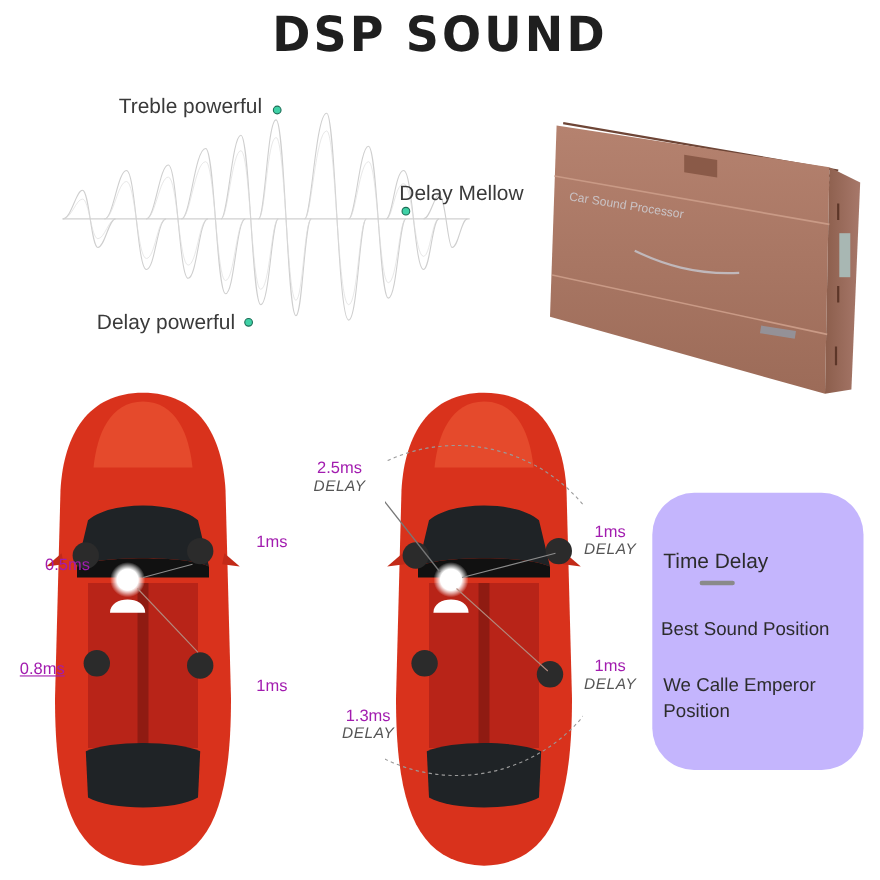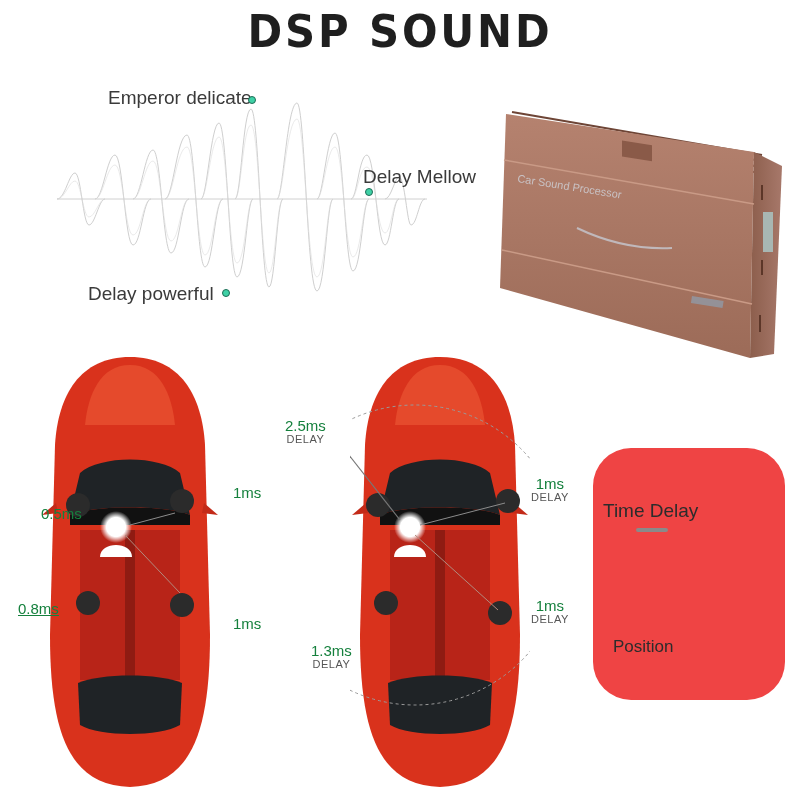--- a/index.html
+++ b/index.html
@@ -16,26 +16,26 @@
   .wave { left: 55px; top: 95px; width: 380px; height: 210px; }
   .wave-label { font-size: 19px; color: #3a3a3a; white-space: nowrap; }
   .dot { width: 8px; height: 8px; border-radius: 50%; background: #3fd1a6;
          border: 1.5px solid #1e6c56; box-sizing: border-box; }
 
   
   .proc { left: 492px; top: 100px; width: 300px; height: 262px; }
 
   
   .car { width: 180px; height: 440px; }
-  .delay-val { font-size: 15px; color: #15803d; white-space: nowrap; }
-  .delay-tag { font-size: 11px; color: #555; letter-spacing: 0.5px; }
+  .delay-val { font-size: 15px; color: #a21caf; white-space: nowrap; }
+  .delay-tag { font-size: 14px; color: #555; letter-spacing: 0.5px; font-style: italic; }
   .delay-block { text-align: center; line-height: 1.05; }
 
   
-  .card { left: 593px; top: 448px; width: 192px; height: 252px; background: #ef4444;
+  .card { left: 593px; top: 448px; width: 192px; height: 252px; background: #c4b5fd;
           border-radius: 38px; }
   .card-title { left: 10px; top: 52px; font-size: 19px; color: #2c2c2c; white-space: nowrap; }
   .card-bar { left: 43px; top: 80px; width: 32px; height: 4px; background: #8a8a8a; border-radius: 2px; }
   .card-line { font-size: 17px; color: #2c2c2c; line-height: 24px; }
 </style>
 </head>
 <body>
 
 <div class="abs title">DSP SOUND</div>
 
@@ -59,21 +59,21 @@
     <path d="M110,104 C118,104 122,52 132,52 C140,52 142,160 150,160 C158,160 160,104 168,104"></path>
     <path d="M146,104 C152,104 156,42 164,42 C172,42 174,168 182,168 C190,168 192,104 198,104"></path>
     <path d="M180,104 C186,104 188,30 196,30 C204,30 206,178 214,178 C220,178 222,104 228,104"></path>
     <path d="M222,104 C228,104 232,24 242,24 C250,24 252,182 262,182 C270,182 272,104 278,104"></path>
     <path d="M262,104 C268,104 272,52 280,52 C288,52 290,162 298,162 C306,162 308,104 314,104"></path>
     <path d="M296,104 C302,104 304,72 312,72 C320,72 322,138 330,138 C336,138 338,104 344,104"></path>
   </g>
   <line x1="2" y1="104" x2="372" y2="104" stroke="#d0d0d0" stroke-width="1"></line>
 </svg>
 
-<span class="abs wave-label" style="left:108px; top:87px;">Emperor delicate</span>
+<span class="abs wave-label" style="left:108px; top:87px;">Treble powerful</span>
 <span class="abs dot" style="left:248px; top:96px;"></span>
 
 <span class="abs wave-label" style="left:363px; top:166px;">Delay Mellow</span>
 <span class="abs dot" style="left:365px; top:188px;"></span>
 
 <span class="abs wave-label" style="left:88px; top:283px;">Delay powerful</span>
 <span class="abs dot" style="left:222px; top:289px;"></span>
 
 <svg class="abs proc" viewBox="0 0 300 262">
   <defs>
@@ -191,14 +191,16 @@
   <div class="delay-tag">DELAY</div>
 </div>
 <div class="abs delay-block" style="left:531px; top:598px;">
   <div class="delay-val">1ms</div>
   <div class="delay-tag">DELAY</div>
 </div>
 
 <div class="abs card">
   <div class="abs card-title">Time Delay</div>
   <div class="abs card-bar"></div>
-  <div class="abs card-line" style="left:20px; top:187px;">Position</div>
+  <div class="abs card-line" style="left:8px; top:112px;">Best Sound Position</div>
+  <div class="abs card-line" style="left:10px; top:163px;">We Calle Emperor</div>
+  <div class="abs card-line" style="left:10px; top:187px;">Position</div>
 </div>
 
 </body></html>

